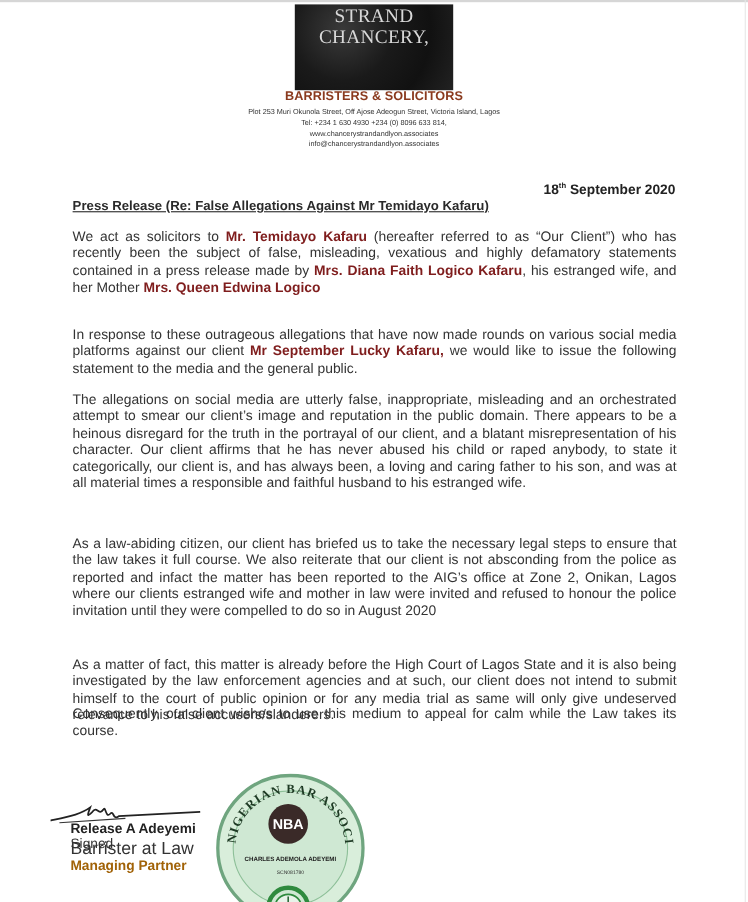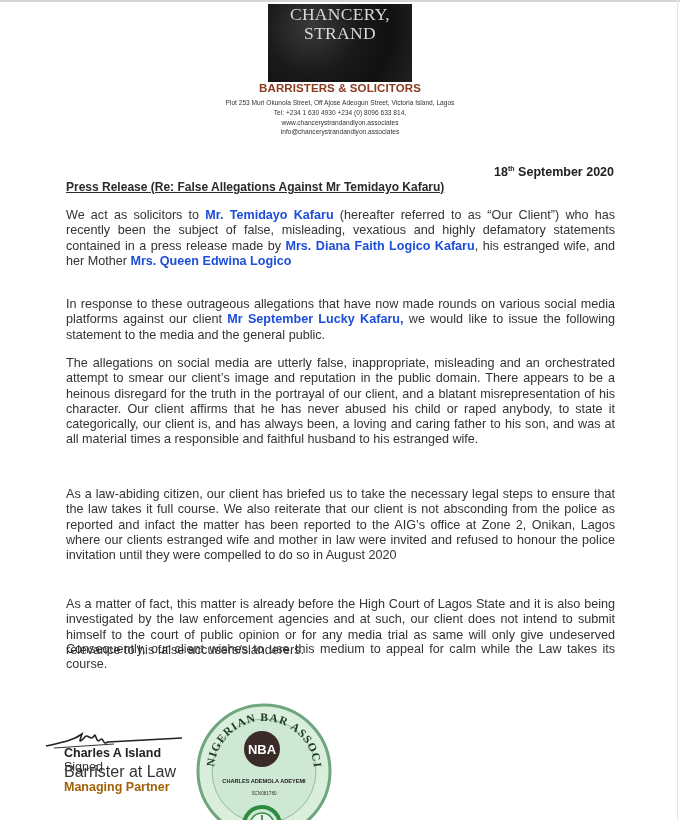--- a/index.html
+++ b/index.html
@@ -44,21 +44,21 @@
     font-family: "Liberation Sans", sans-serif; font-weight: bold;
     font-size: 12px; color: #2a2a2a; text-decoration: underline;
   }
 
   .body-text {
     position: absolute; left: 66px; width: 549px;
     font-family: "Liberation Sans", sans-serif;
     font-size: 12.6px; line-height: 15.3px; color: #333;
     text-align: justify;
   }
-  .body-text b { color: #1d4ed8; }
+  .body-text b { color: #7f1d1d; }
   .p1 { top: 208px; }
   .p2 { top: 297px; }
   .p3 { top: 356px; }
   .p4 { top: 487px; }
   .p5 { top: 597px; }
   .p6 { top: 642px; }
 
   
   .sig { position: absolute; left: 64px; font-family: "Liberation Sans", sans-serif; color: #333; }
   .sig-signed { top: 716px; font-size: 12.5px; margin-top: 44px; }
@@ -70,22 +70,22 @@
   
   .seal { position: absolute; left: 196px; top: 703px; width: 136px; height: 136px; }
 </style>
 </head>
 <body>
 
 <div class="page-border-top"></div>
 <div class="page-border-right"></div>
 
 <div class="logo-box">
+  <div>STRAND</div>
   <div>CHANCERY,</div>
-  <div>STRAND</div>
 </div>
 <div class="firm-sub">BARRISTERS &amp; SOLICITORS</div>
 <div class="firm-info">
   <div>Plot 253 Muri Okunola Street, Off Ajose Adeogun Street, Victoria Island, Lagos</div>
   <div>Tel: +234 1 630 4930 +234 (0) 8096 633 814,</div>
   <div>www.chancerystrandandlyon.associates</div>
   <div>info@chancerystrandandlyon.associates</div>
 </div>
 
 <div class="date"><span>18</span><sup>th</sup> <span>September 2020</span></div>
@@ -98,21 +98,21 @@
 <div class="body-text p3">The allegations on social media are utterly false, inappropriate, misleading and an orchestrated attempt to smear our client’s image and reputation in the public domain. There appears to be a heinous disregard for the truth in the portrayal of our client, and a blatant misrepresentation of his character. Our client affirms that he has never abused his child or raped anybody, to state it categorically, our client is, and has always been, a loving and caring father to his son, and was at all material times a responsible and faithful husband to his estranged wife.</div>
 <div class="body-text p4">As a law-abiding citizen, our client has briefed us to take the necessary legal steps to ensure that the law takes it full course. We also reiterate that our client is not absconding from the police as reported and infact the matter has been reported to the AIG’s office at Zone 2, Onikan, Lagos where our clients estranged wife and mother in law were invited and refused to honour the police invitation until they were compelled to do so in August 2020</div>
 <div class="body-text p5">As a matter of fact, this matter is already before the High Court of Lagos State and it is also being investigated by the law enforcement agencies and at such, our client does not intend to submit himself to the court of public opinion or for any media trial as same will only give undeserved relevance to his false accusers/slanderers.</div>
 <div class="body-text p6">Consequently, our client wishes to use this medium to appeal for calm while the Law takes its course.</div>
 
 <div class="sig sig-signed">Signed</div>
 <svg class="sig-scribble" viewBox="0 0 140 22">
   <path d="M2 18 C 20 14, 30 12, 38 6 C 36 12, 34 16, 40 10 C 44 4, 46 14, 50 8 C 52 4, 52 16, 56 12 C 60 8, 58 18, 64 14 L 138 10" fill="none" stroke="#222" stroke-width="1.6"></path>
   <path d="M10 20 L 70 16" fill="none" stroke="#333" stroke-width="1"></path>
 </svg>
-<div class="sig sig-name">Charles A Island</div>
+<div class="sig sig-name">Release A Adeyemi</div>
 <div class="sig sig-title">Barrister at Law</div>
 <div class="sig sig-role">Managing Partner</div>
 
 <svg class="seal" viewBox="0 0 136 136">
   <defs>
     <path id="ringPath" d="M 18 68 A 50 50 0 0 1 118 68"></path>
   </defs>
   <circle cx="68" cy="68" r="66" fill="#d9eedb" stroke="#6fa57f" stroke-width="3"></circle>
   <circle cx="68" cy="68" r="52" fill="#cfe8d3" stroke="#8dbf98" stroke-width="1"></circle>
   <text font-family="Liberation Serif, serif" font-size="11.5" font-weight="bold" fill="#1e3a24" letter-spacing="1">

